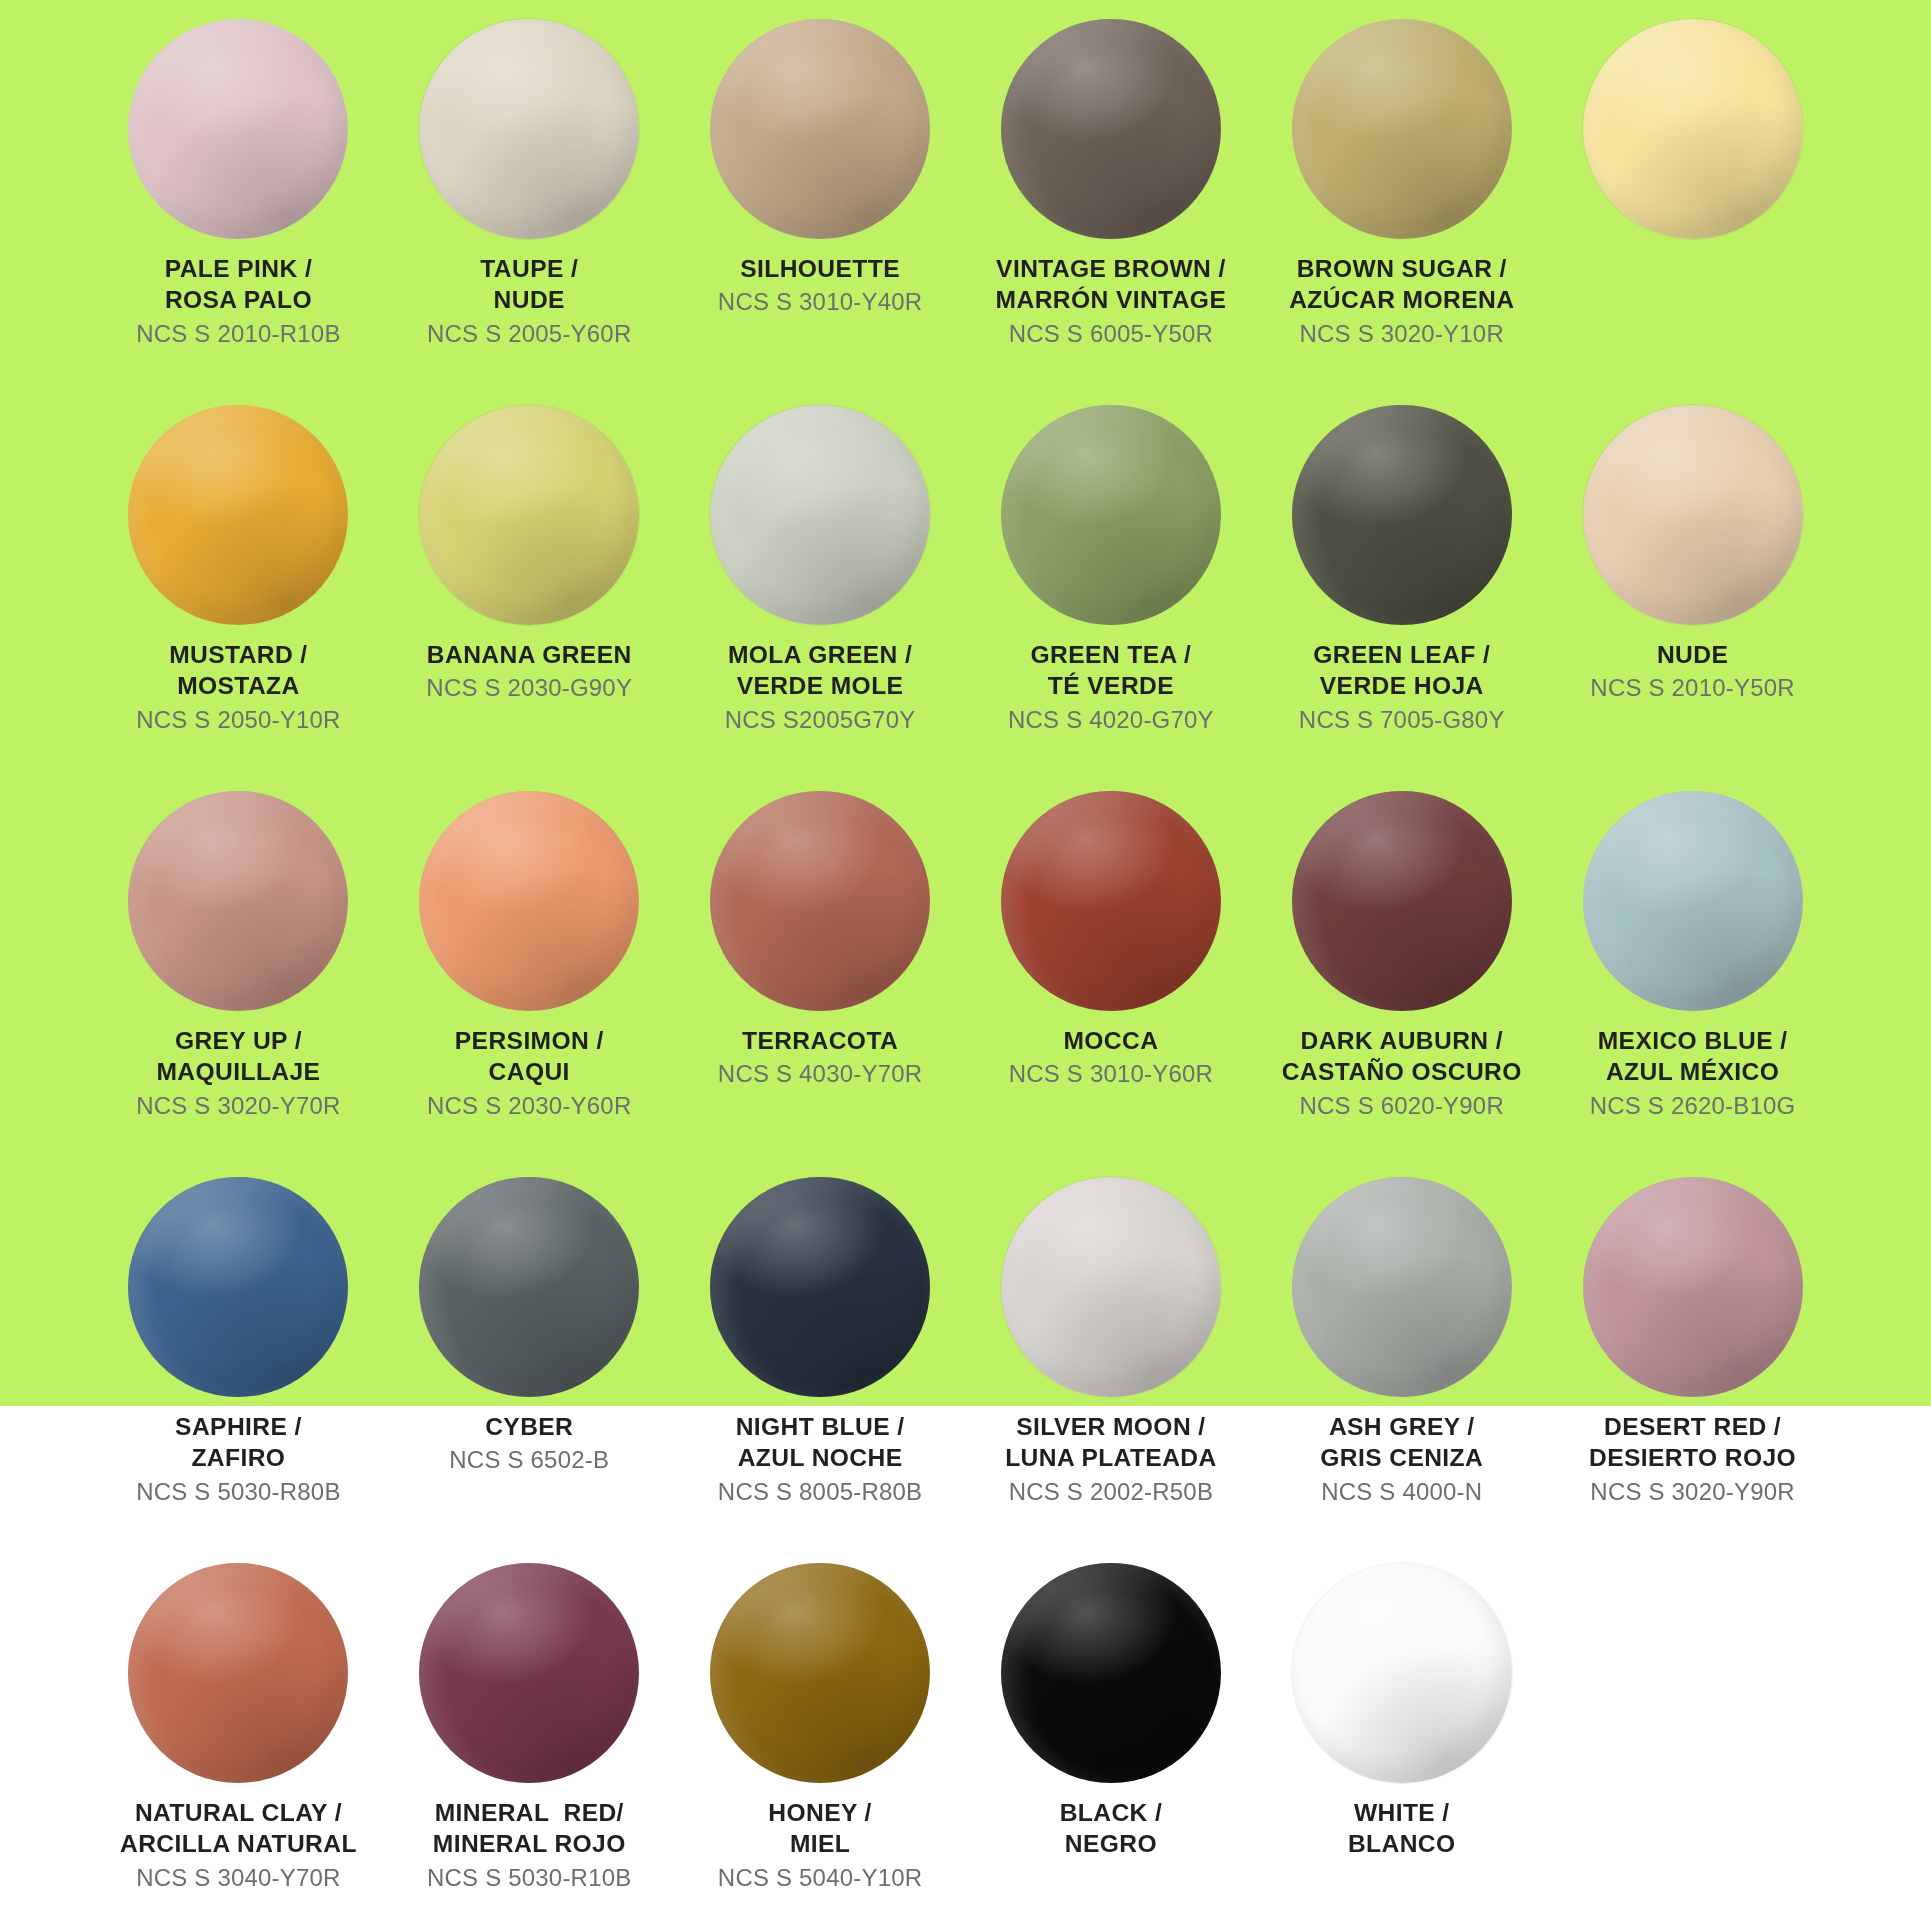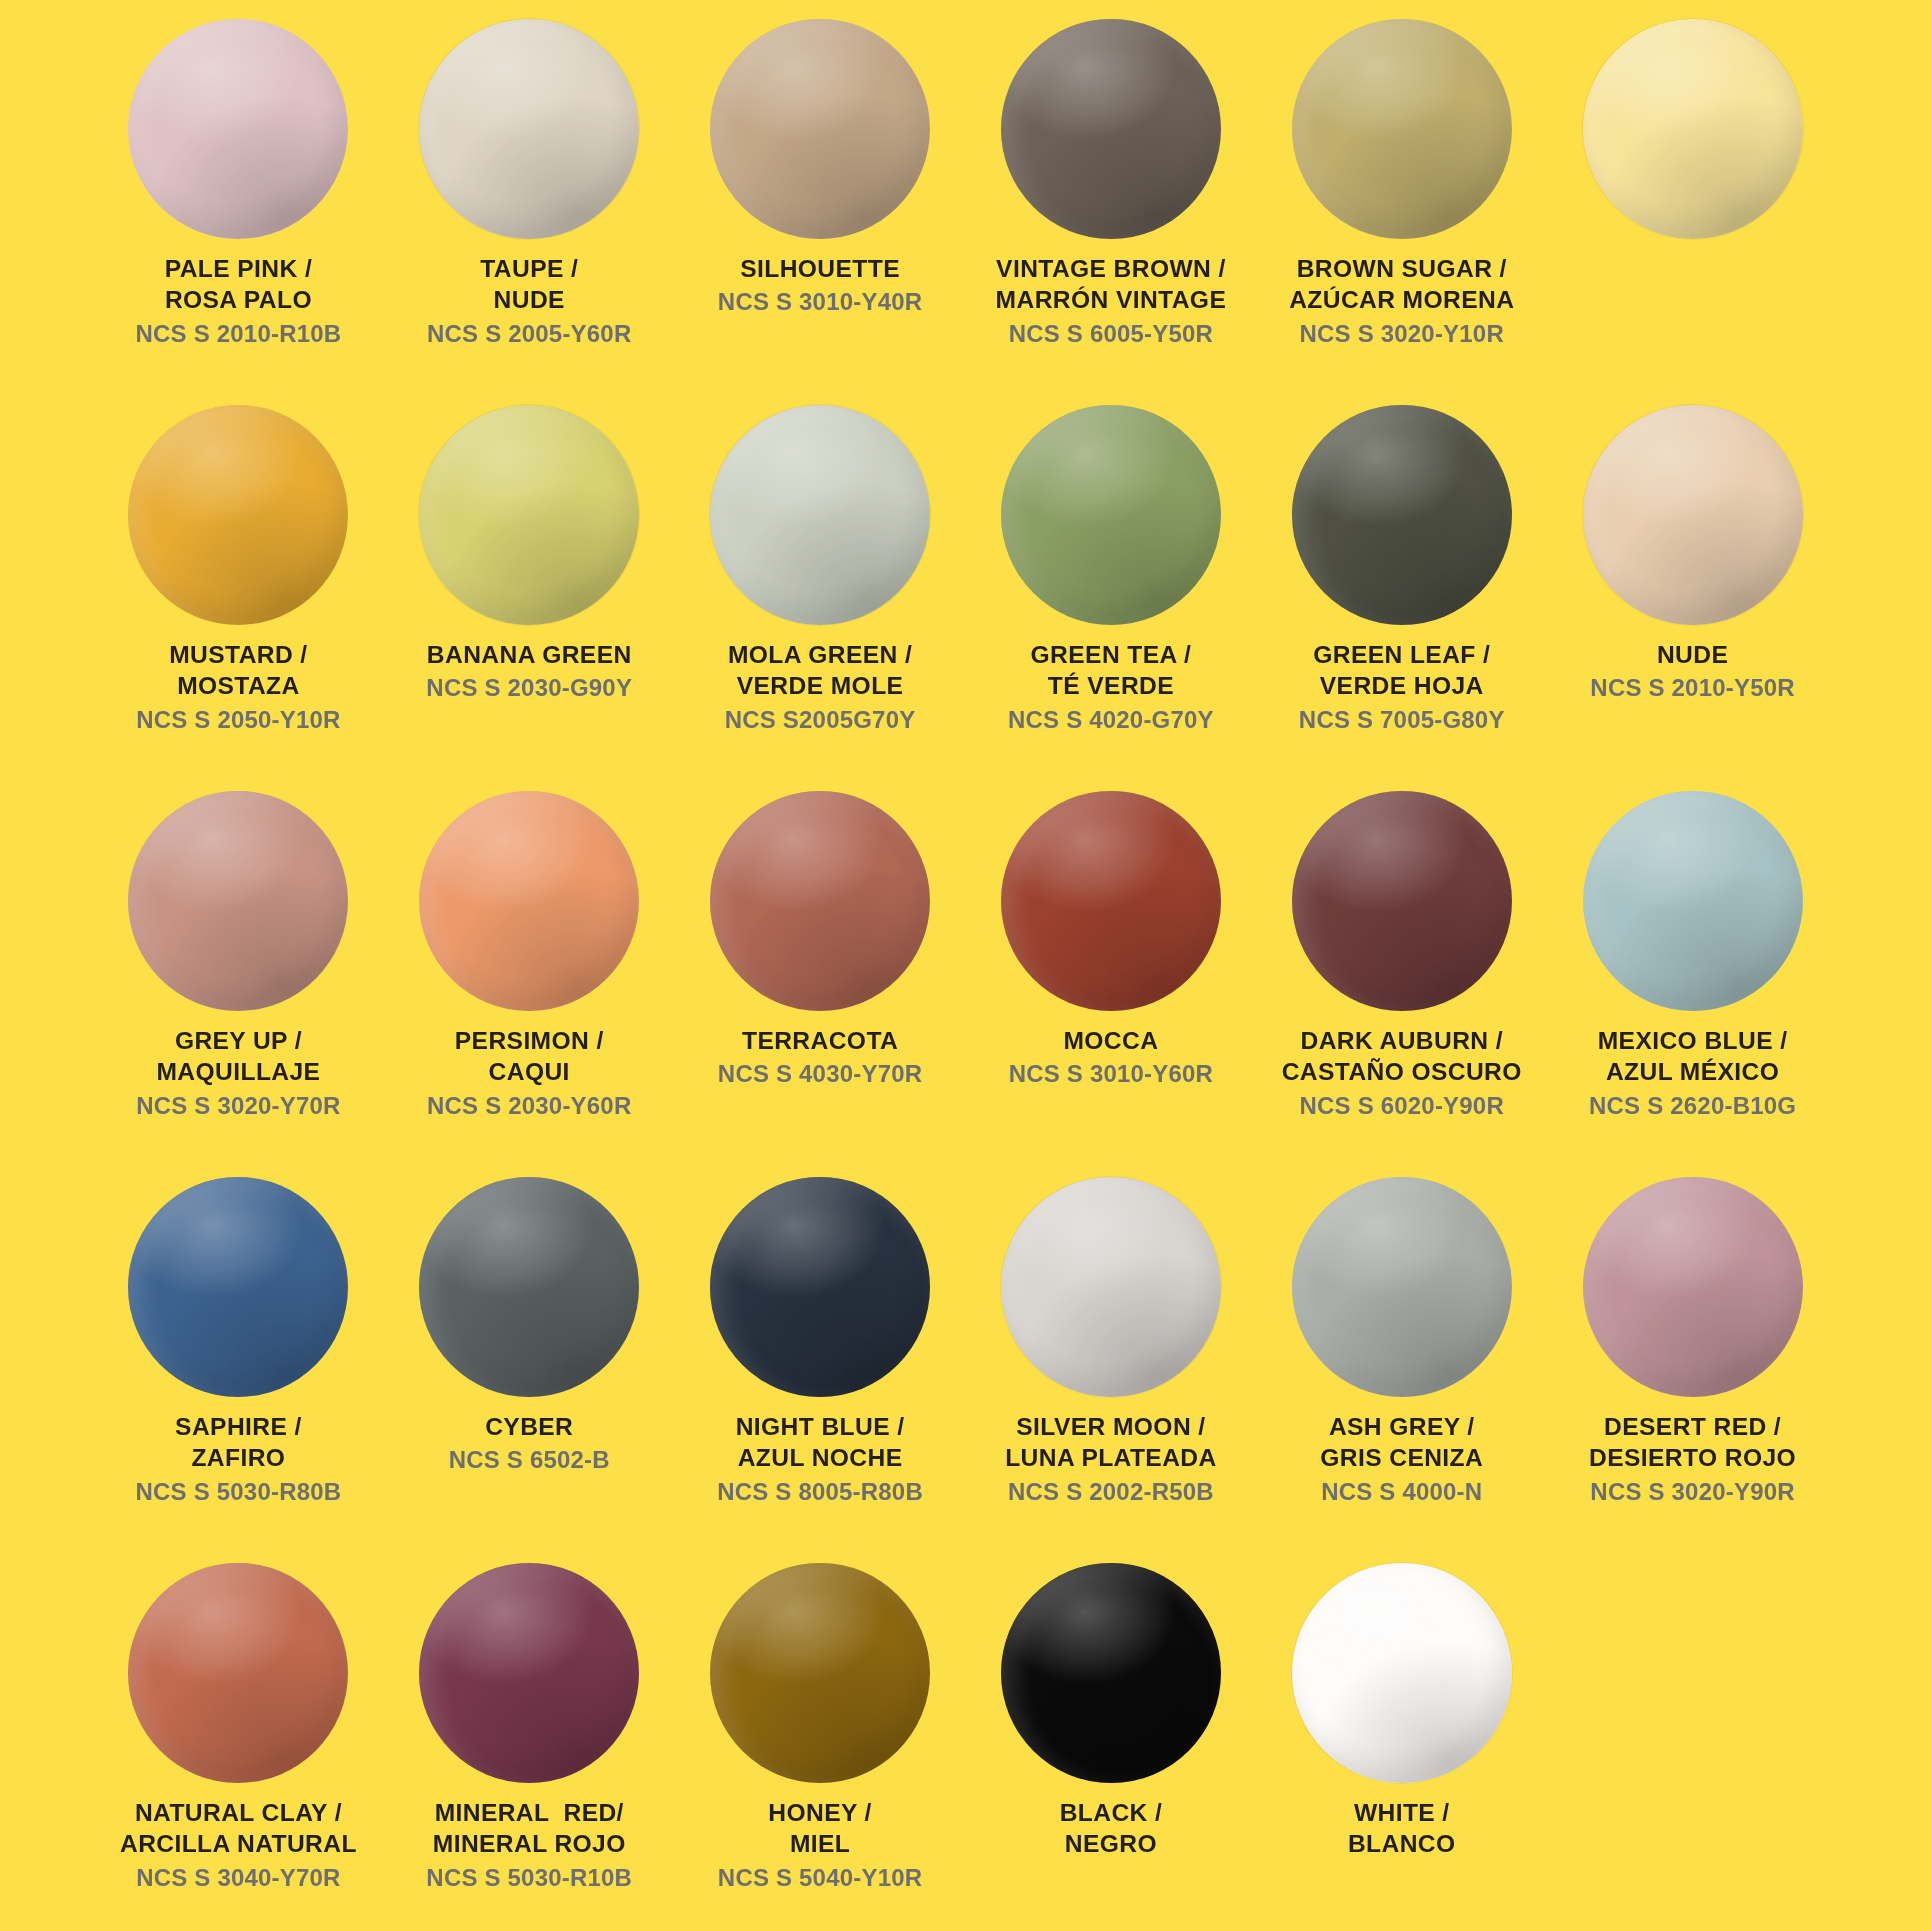--- a/index.html
+++ b/index.html
@@ -11,22 +11,22 @@
   }
   body {
     width: 1931px;
     height: 1931px;
     font-family: "Liberation Sans", sans-serif;
     -webkit-font-smoothing: antialiased;
   }
 
   #palette-sheet {
     width: 1931px;
-    height: 1931px;
-    background: #fde047;
+    height: 1406px;
+    background: #bef264;
     padding: 13.5px 93px 0 93px;
   }
 
   .palette-grid {
     display: grid;
     grid-template-columns: repeat(6, 1fr);
     grid-template-rows: repeat(5, 386px);
     width: 100%;
     height: 100%;
   }
@@ -97,21 +97,21 @@
   .swatch-name {
     font-size: 24.6px;
     font-weight: 700;
     letter-spacing: 0.4px;
     color: #231f20;
     white-space: pre;
   }
 
   .swatch-code {
     font-size: 24px;
-    font-weight: 700;
+    font-weight: 400;
     letter-spacing: 0.2px;
     color: #6d6e70;
     margin-top: 1.9px;
     white-space: pre;
   }
 </style>
 </head>
 <body>
 
 <div id="palette-sheet">

